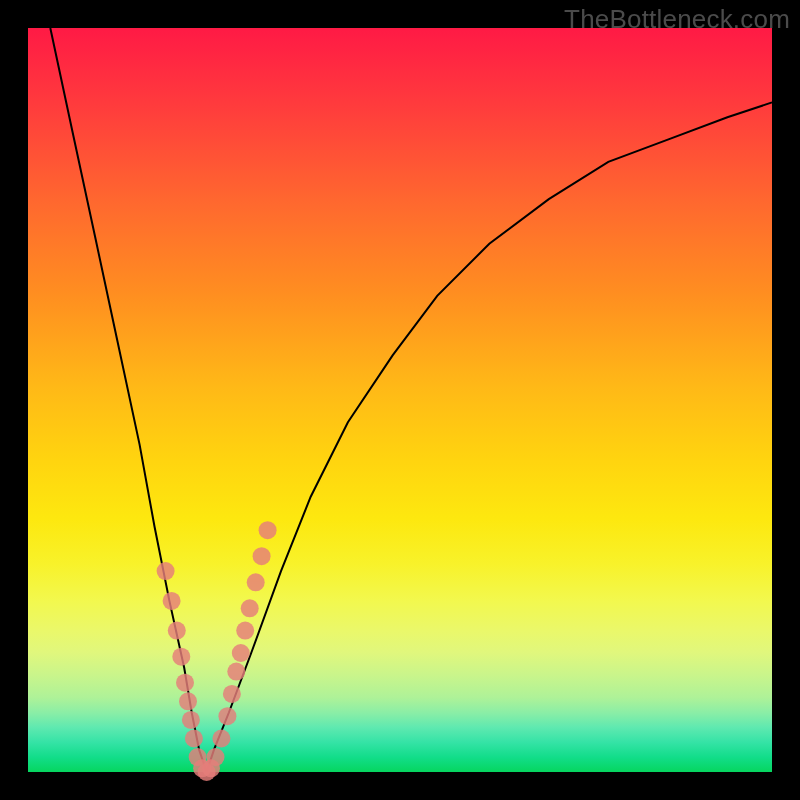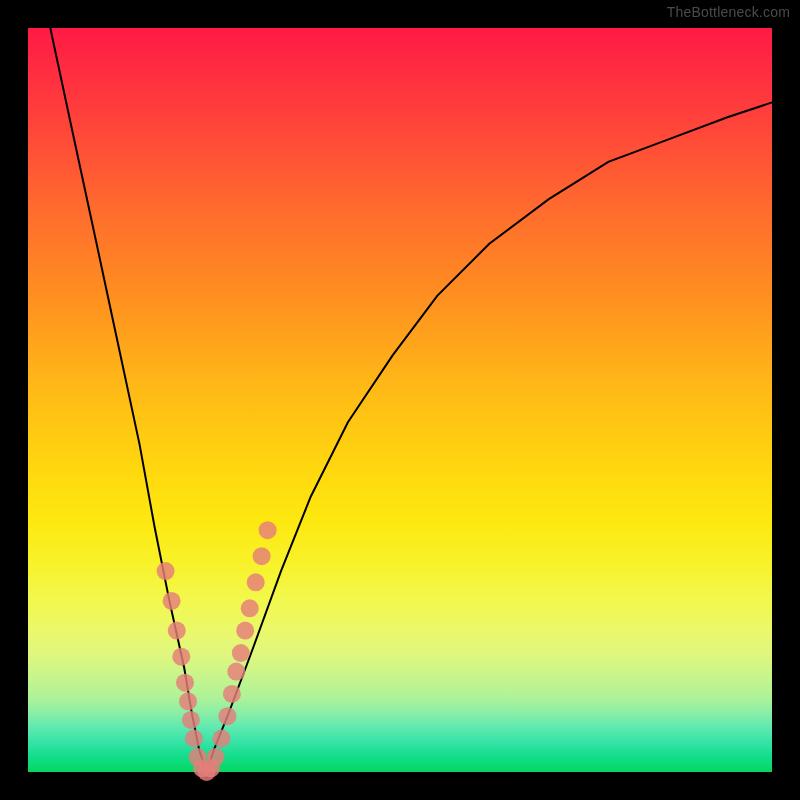--- a/index.html
+++ b/index.html
@@ -45,21 +45,21 @@
       #35e3a6 96%,
       #12dd8a 98%,
       #06d65f 100%
     );
   }
   .watermark {
     position: absolute;
     top: 4px;
     right: 10px;
     color: #4b4b4b;
-    font-size: 14px;
+    font-size: 26px;
     font-weight: 500;
     letter-spacing: 0.2px;
     user-select: none;
   }
   svg.curve {
     position: absolute;
     left: 0;
     top: 0;
     width: 744px;
     height: 744px;

